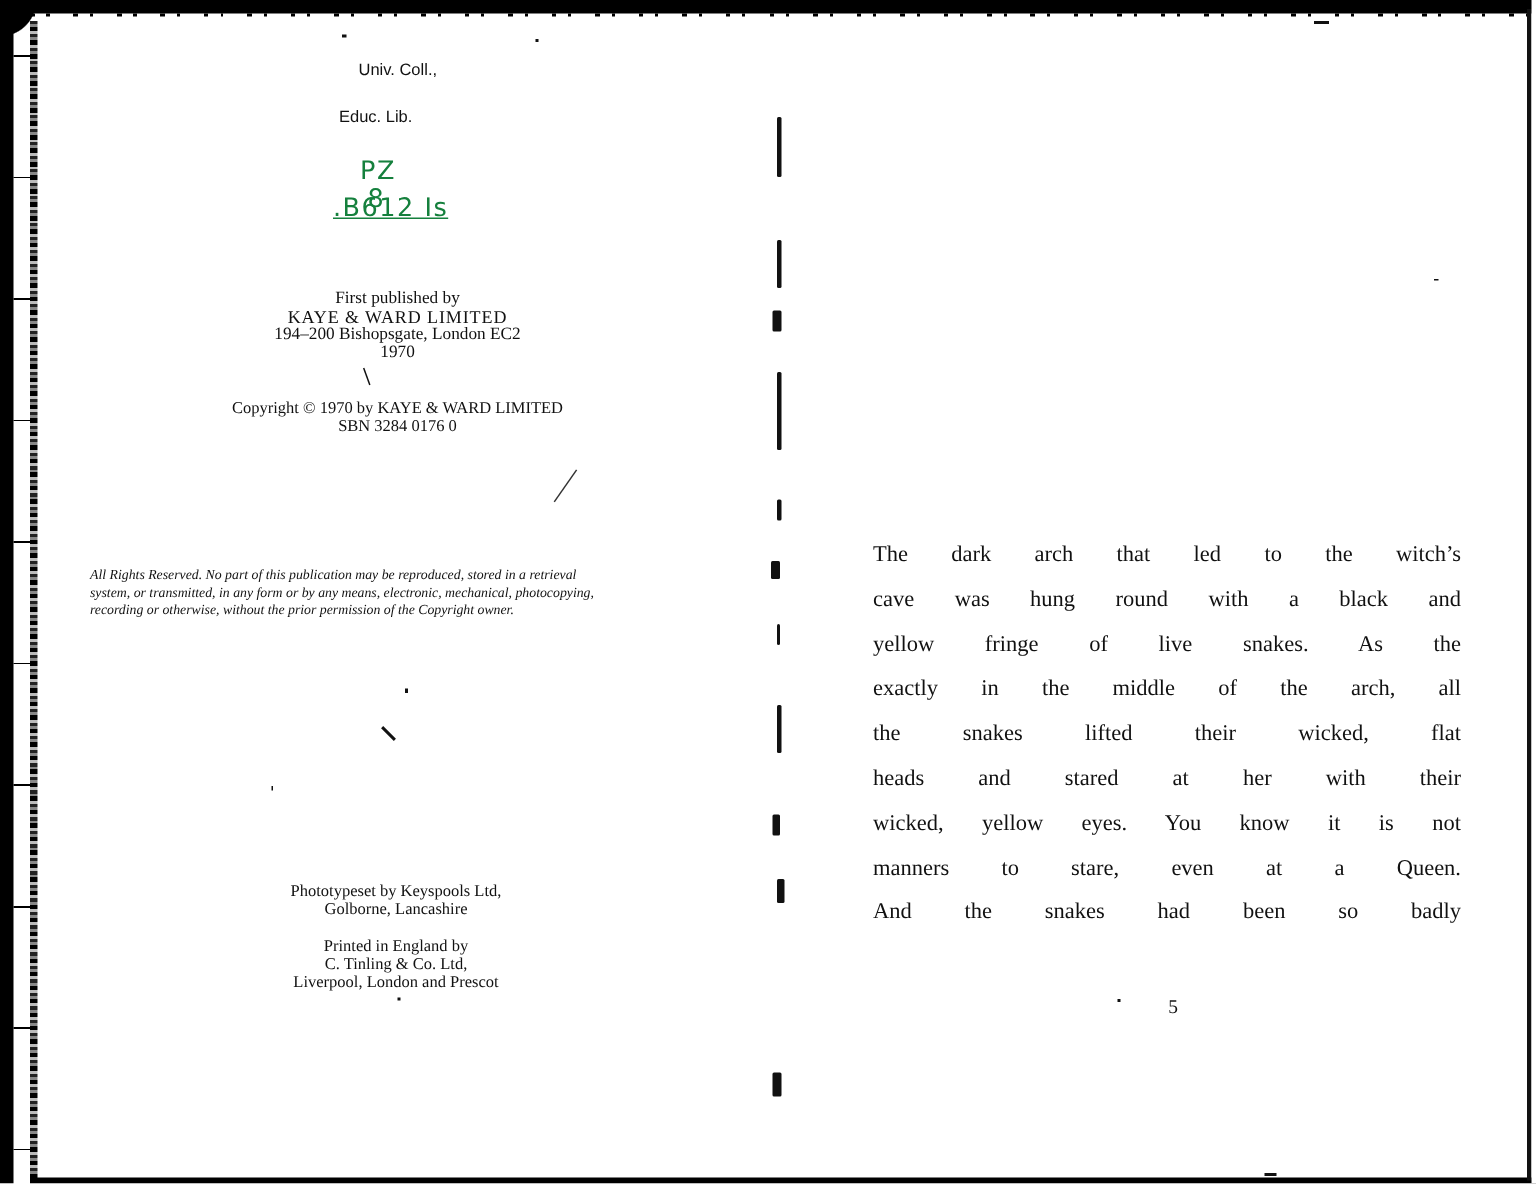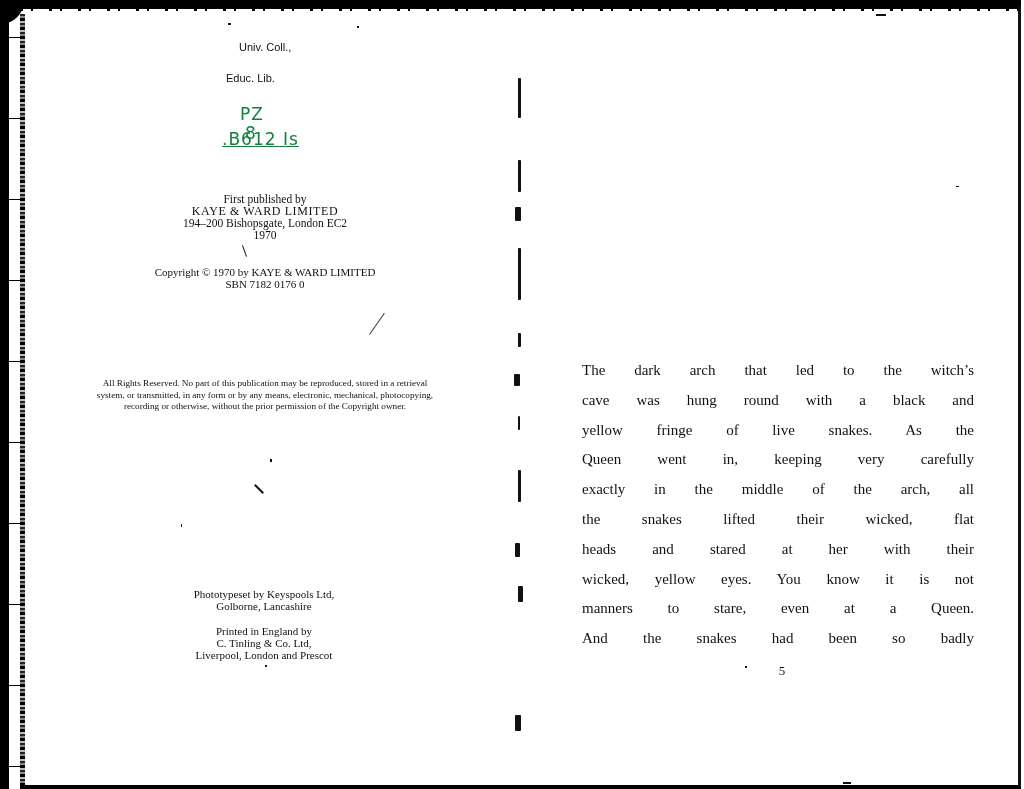--- a/index.html
+++ b/index.html
@@ -64,22 +64,22 @@
   .imprint {
     position: absolute; left: 110px; width: 310px; text-align: center;
     font-size: 11.5px; line-height: 12px;
   }
   .imprint .caps { letter-spacing: 0.6px; font-size: 12px; }
   .copyright-line {
     position: absolute; left: 110px; width: 310px; text-align: center;
     font-size: 11px; line-height: 12px;
   }
   .rights {
-    position: absolute; left: 60px; width: 410px; text-align: center;
-    font-size: 9.2px; line-height: 11.5px;
+    position: absolute; left: 60px; width: 410px; text-align: left;
+    font-style: italic; font-size: 9.2px; line-height: 11.5px;
   }
   .printer {
     position: absolute; left: 164px; width: 200px; text-align: center;
     font-size: 11px; line-height: 12px;
   }
 
   
   .story {
     position: absolute; left: 582px; top: 356px; width: 392px;
     font-size: 15px; line-height: 29.8px; text-align: justify;
@@ -140,21 +140,21 @@
     <div>First published by</div>
     <div class="caps">KAYE &amp; WARD LIMITED</div>
     <div>194–200 Bishopsgate, London EC2</div>
     <div>1970</div>
   </div>
 
   <div class="stray" style="left:244px;top:245px;width:1px;height:12px;transform:rotate(-20deg);"></div>
 
   <div class="copyright-line" style="top:266px;">
     <div>Copyright © 1970 by KAYE &amp; WARD LIMITED</div>
-    <div>SBN 7182 0176 0</div>
+    <div>SBN 3284 0176 0</div>
   </div>
 
   <div class="rights" style="top:378px;">
     <div>All Rights Reserved. No part of this publication may be reproduced, stored in a retrieval</div>
     <div>system, or transmitted, in any form or by any means, electronic, mechanical, photocopying,</div>
     <div>recording or otherwise, without the prior permission of the Copyright owner.</div>
   </div>
 
   <div class="printer" style="top:588px;">
     <div>Phototypeset by Keyspools Ltd,</div>
@@ -167,21 +167,20 @@
     <div>Liverpool, London and Prescot</div>
   </div>
   <div class="stray" style="left:265px;top:665px;width:2px;height:2px;"></div>
 </section>
 
 <section>
   <div class="story">
     <span class="line">The dark arch that led to the witch’s</span>
     <span class="line">cave was hung round with a black and</span>
     <span class="line">yellow fringe of live snakes. As the</span>
-    <span class="line">Queen went in, keeping very carefully</span>
     <span class="line">exactly in the middle of the arch, all</span>
     <span class="line">the snakes lifted their wicked, flat</span>
     <span class="line">heads and stared at her with their</span>
     <span class="line">wicked, yellow eyes. You know it is not</span>
     <span class="line">manners to stare, even at a Queen.</span>
     <span class="line">And the snakes had been so badly</span>
   </div>
   <div class="stray" style="left:745px;top:666px;width:2px;height:2px;"></div>
   <div class="page-number">5</div>
 </section>

